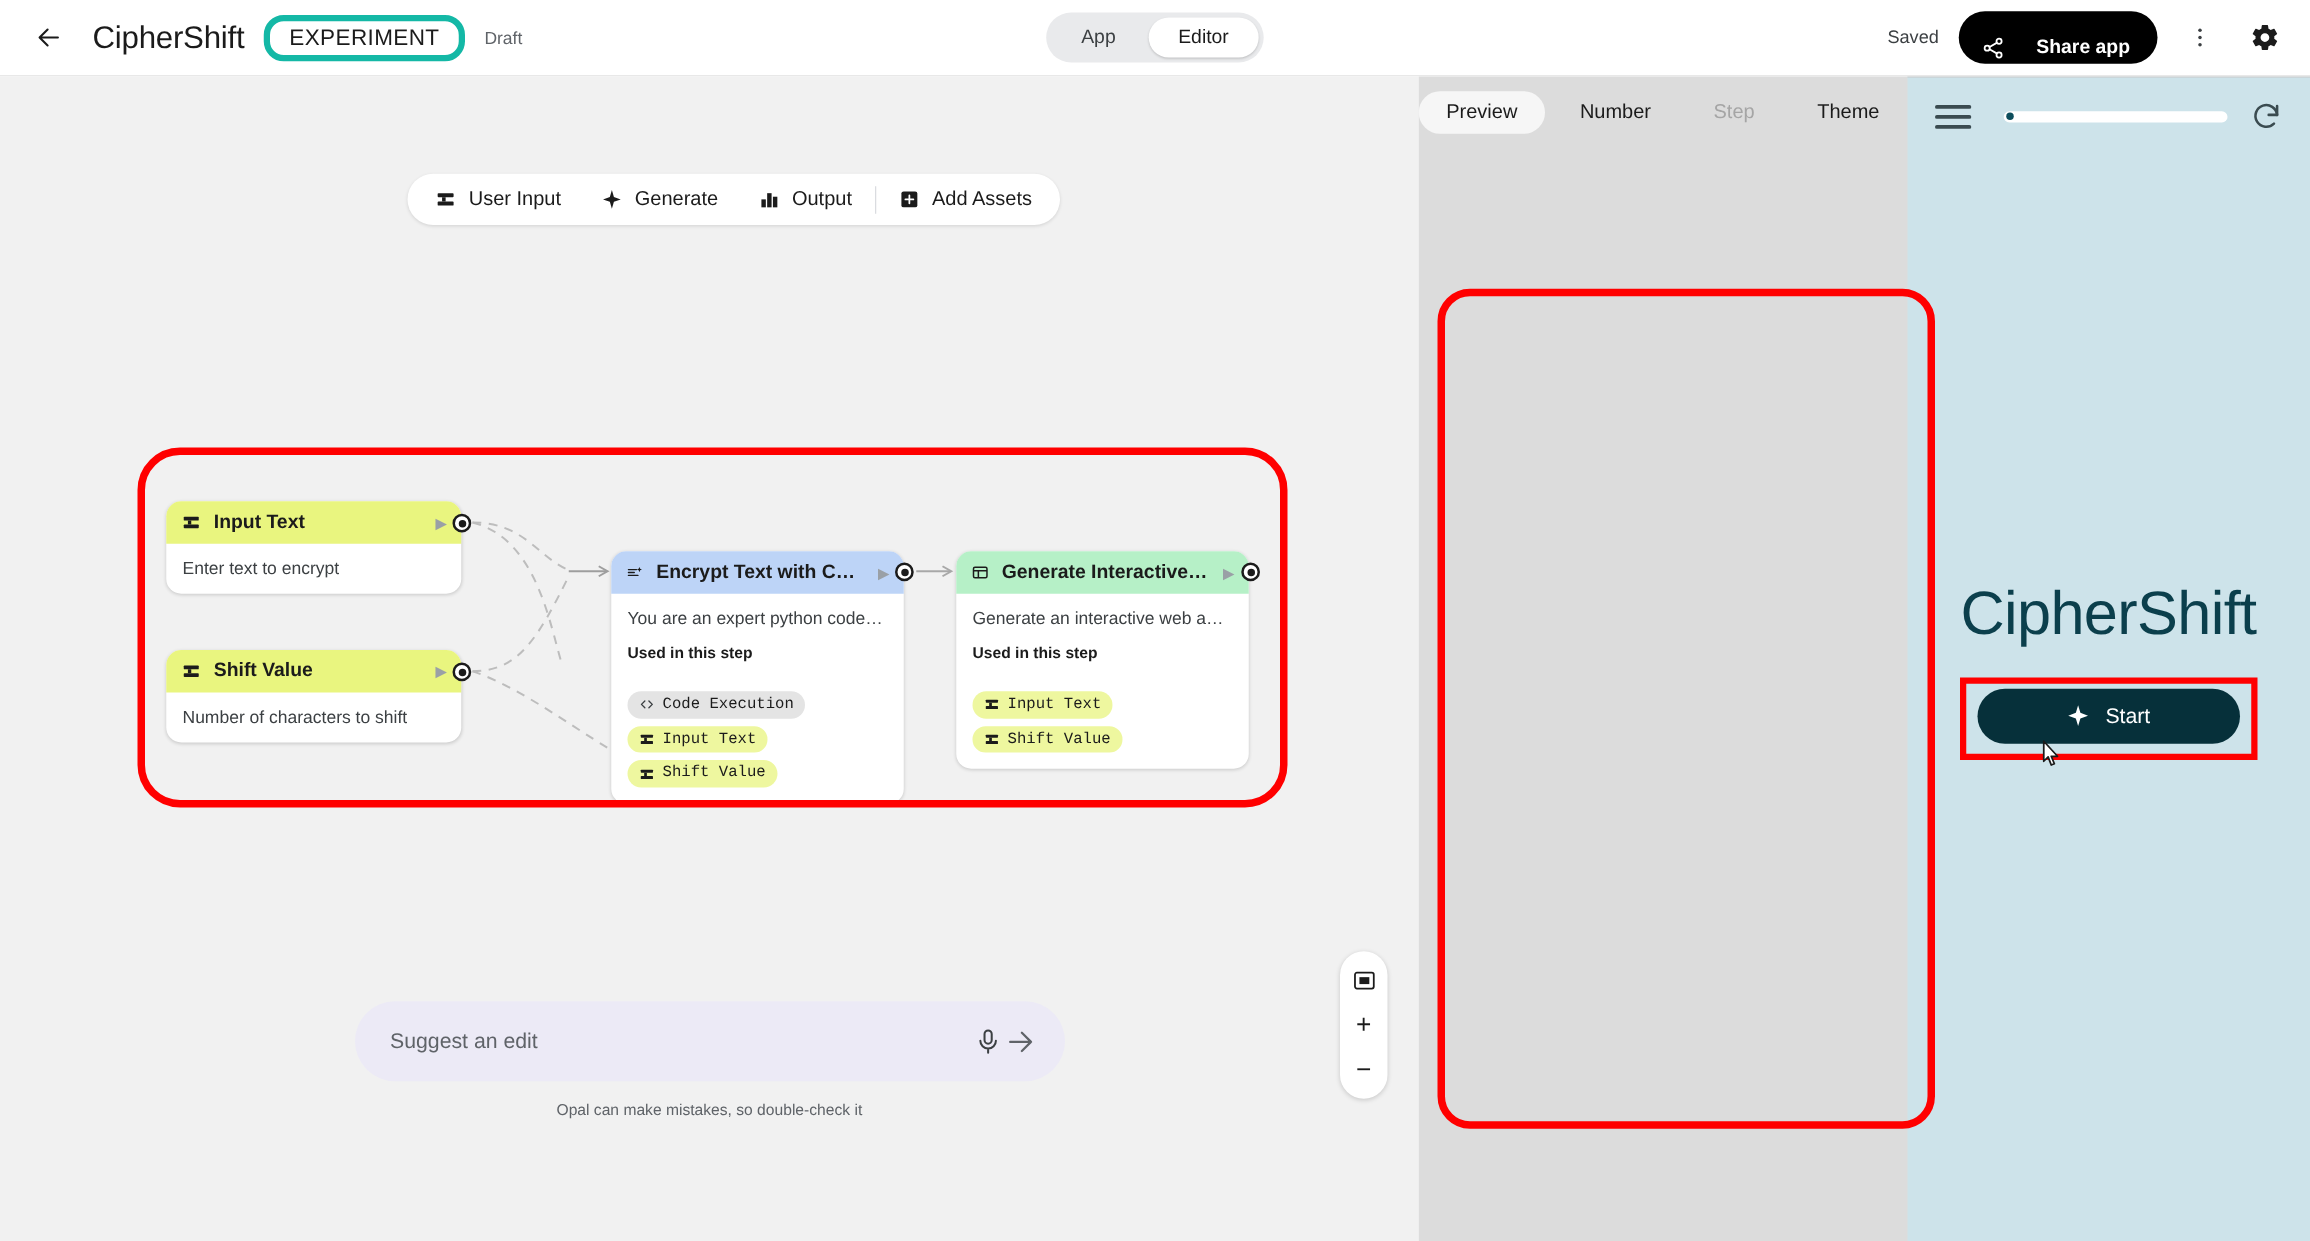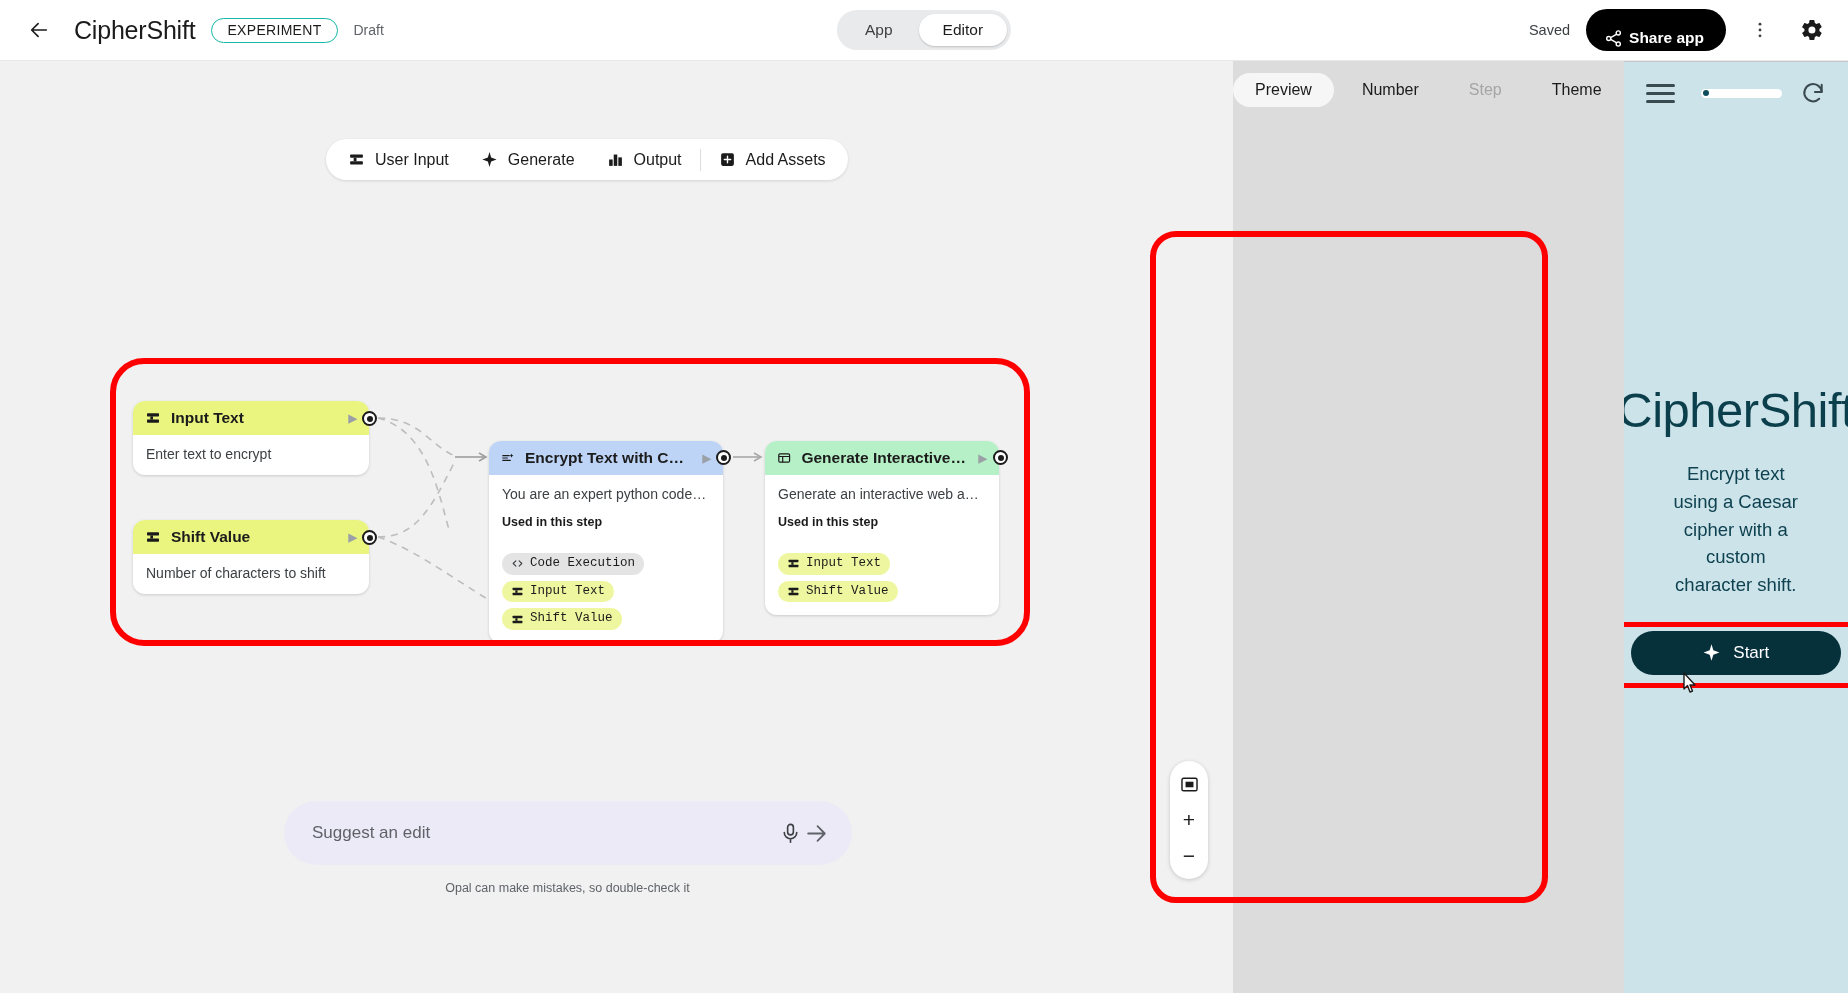--- a/index.html
+++ b/index.html
@@ -16,52 +16,52 @@
     height: 61px; min-height: 61px; background: #fff;
     display: flex; align-items: center; padding: 0 18px;
     border-bottom: 1px solid #e8e8e8; position: relative; z-index: 5;
   }
   .back-btn {
     width: 42px; height: 42px; border-radius: 50%; display: flex;
     align-items: center; justify-content: center; cursor: pointer; flex: 0 0 auto;
   }
   .app-title { font-size: 25px; color: #1b1b1b; margin-left: 14px; letter-spacing: -0.2px; }
   .exp-badge {
-    margin-left: 16px; border: 1px solid #14b8a6; border-radius: 16px;
-    padding: 4px 15px 5px; font-size: 14px; color: #1b1b1b; letter-spacing: .3px;
+    margin-left: 16px; border: 5px solid #14b8a6; border-radius: 16px;
+    padding: 4px 15px 5px; font-size: 18px; color: #1b1b1b; letter-spacing: .3px;
     line-height: 1;
   }
   .draft-label { margin-left: 16px; font-size: 14px; color: #5f6368; }
 
   .seg-wrap {
     position: absolute; left: 50%; top: 50%; transform: translate(-50%, -50%);
     background: #e9eaec; border-radius: 22px; padding: 4px; display: flex; gap: 2px;
   }
   .seg {
     padding: 7px 24px; border-radius: 18px; font-size: 15.5px; color: #3c4043; cursor: pointer;
     font-weight: 500;
   }
   .seg.active { background: #fff; color: #1b1b1b; box-shadow: 0 1px 2px rgba(0,0,0,.18); }
 
   .topbar-right { margin-left: auto; display: flex; align-items: center; gap: 16px; }
   .saved-text { font-size: 14.5px; color: #3c4043; }
   .share-btn {
     background: #000; color: #fff; border-radius: 22px; height: 42px; padding: 16px 22px 0 18px;
-    display: flex; align-items: center; gap: 6px; font-size: 15.5px; font-weight: 600; cursor: pointer;
+    display: flex; align-items: center; gap: 25px; font-size: 15.5px; font-weight: 600; cursor: pointer;
   }
   .icon-btn {
     width: 36px; height: 36px; border-radius: 50%; display: flex; align-items: center;
     justify-content: center; cursor: pointer;
   }
 
   
   .body { flex: 1; display: flex; position: relative; min-height: 0; }
 
   
-  .canvas { position: relative; width: 1233px; background: #f1f1f1; overflow: hidden; }
+  .canvas { position: relative; width: 1135px; background: #f1f1f1; overflow: hidden; }
 
   .chipbar {
     position: absolute; left: 326px; top: 78px; height: 41px;
     background: #fff; border-radius: 21px; display: flex; align-items: center;
     padding: 0 6px; box-shadow: 0 1px 3px rgba(0,0,0,.12);
   }
   .chipbar-item {
     display: flex; align-items: center; gap: 10px; padding: 0 16px; height: 41px;
     font-size: 16px; color: #1b1b1b; cursor: pointer; white-space: nowrap;
   }
@@ -420,21 +420,20 @@
           </div>
           <div class="progress"></div>
           <svg style="margin-left:auto" width="26" height="26" viewBox="0 0 24 24">
             <path d="M20 11a8 8 0 1 0-2.3 6.4" fill="none" stroke="#3a4b50" stroke-width="1.9" stroke-linecap="round"></path>
             <path d="M20 4.5V11h-6.2" fill="none" stroke="#3a4b50" stroke-width="1.9" stroke-linecap="round" stroke-linejoin="round"></path>
           </svg>
         </div>
 
         <div class="device-content">
           <div class="hero-title">CipherShift</div>
-          <div class="hero-sub">Encrypt text using a Caesar cipher with a custom character shift.</div>
           <div class="start-btn">
             <svg width="19" height="19" viewBox="0 0 24 24">
               <path d="M12 1.5 14.3 9.2 22 12l-7.7 2.8L12 22.5 9.7 14.8 2 12l7.7-2.8Z" fill="#fff"></path>
             </svg>
             <span>Start</span>
             <div class="start-hl"></div>
             <svg class="cursor" width="26" height="30" viewBox="0 0 26 30">
               <path d="M5 2 L5 18 L8.5 14.5 L11 21 L13.5 20 L11 14 L16 14 Z" fill="#ffffff" stroke="#1b1b1b" stroke-width="1.4" stroke-linejoin="round"></path>
             </svg>
           </div>

